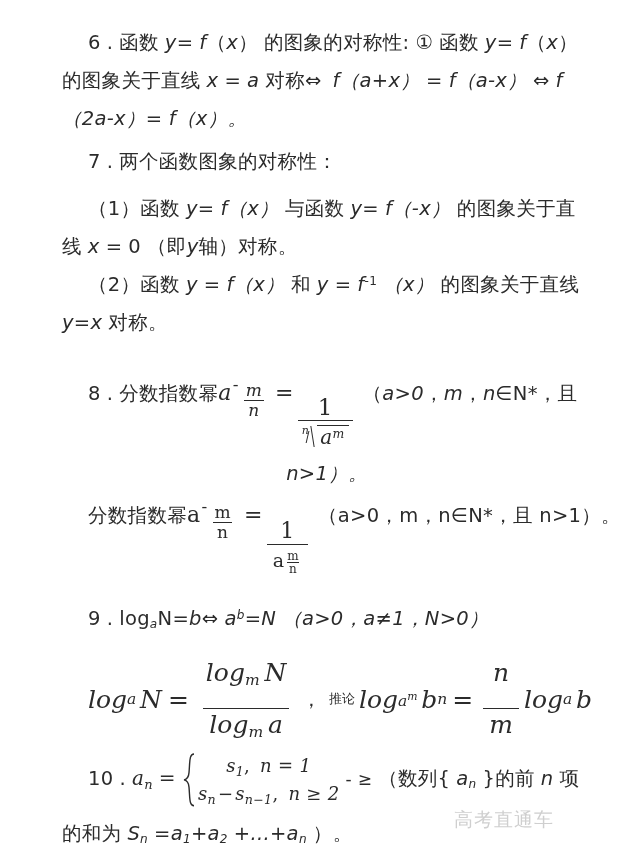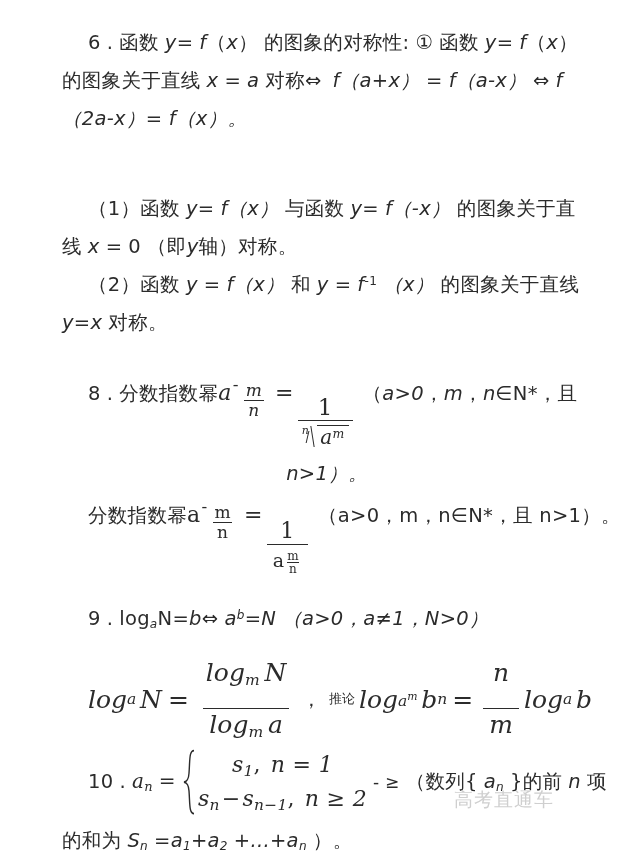--- a/index.html
+++ b/index.html
@@ -177,42 +177,42 @@
   }
   .bigfrac .num { padding: 0 6px 2px; line-height: 1.05; }
   .bigfrac .den { padding: 3px 6px 0; line-height: 1.05; border-top: 1.5px solid #2b2b2b; margin-top: 20px; }
 
   
   .cases {
     display: inline-flex;
     align-items: stretch;
     vertical-align: middle;
     font-family: "DejaVu Serif", "Liberation Serif", serif;
-    font-size: 22px;
+    font-size: 18px;
   }
   .cases .brace {
     position: relative;
     width: 14px;
     margin-right: 2px;
   }
   .cases .brace svg { display: block; height: 100%; width: 100%; }
   .cases .rows { display: flex; flex-direction: column; justify-content: center; }
   .cases .rows .cr {
     line-height: 1.55;
     white-space: nowrap;
     font-style: italic;
   }
   .cases .rows .cr .cond { font-style: italic; padding-left: 10px; }
   .cases .rows .cr.first { text-align: center; }
 
   
   .watermark {
     position: absolute;
     right: 22px;
-    bottom: 40px;
+    bottom: 20px;
     font-size: 19px;
     color: #cfcfcf;
     letter-spacing: 1px;
     font-family: "DejaVu Sans", "Liberation Sans", sans-serif;
     white-space: nowrap;
     user-select: none;
   }
 </style>
 </head>
 <body>
@@ -224,20 +224,25 @@
       <span>6</span><span class="sp"></span><span>.</span><span class="sp"></span><span>函数</span><span class="sp"></span><span class="it">y</span><span>=</span><span class="sp"></span><span class="it">f</span><span>（</span><span class="it">x</span><span>）</span><span class="sp"></span><span>的图象的对称性:</span><span class="sp"></span><span>①</span><span class="sp"></span><span>函数</span><span class="sp"></span><span class="it">y</span><span>=</span><span class="sp"></span><span class="it">f</span><span>（</span><span class="it">x</span><span>）</span>
     </div>
     <div class="ln">
       <span>的图象关于直线</span><span class="sp"></span><span class="it">x</span><span class="sp"></span><span>=</span><span class="sp"></span><span class="it">a</span><span class="sp"></span><span>对称</span><span>⇔</span><span class="sp-l"></span><span class="it">f</span><span class="it">（a+x）</span><span class="sp"></span><span>=</span><span class="sp"></span><span class="it">f（a-x）</span><span class="sp"></span><span>⇔</span><span class="sp"></span><span class="it">f</span>
     </div>
     <div class="ln">
       <span class="it">（2a-x）= f（x）。</span>
     </div>
   </div>
 
+  <div class="block" style="top:143px;">
+    <div class="ln indent">
+      <span>7</span><span class="sp"></span><span>.</span><span class="sp"></span><span>两个函数图象的对称性：</span>
+    </div>
+  </div>
 
   <div class="block" style="top:190px;">
     <div class="ln indent">
       <span>（1）</span><span>函数</span><span class="sp"></span><span class="it">y</span><span>=</span><span class="sp"></span><span class="it">f（x）</span><span class="sp"></span><span>与函数</span><span class="sp"></span><span class="it">y</span><span>=</span><span class="sp"></span><span class="it">f（-x）</span><span class="sp"></span><span>的图象关于直</span>
     </div>
     <div class="ln">
       <span>线</span><span class="sp"></span><span class="it">x</span><span class="sp"></span><span>=</span><span class="sp"></span><span>0</span><span class="sp"></span><span>（即</span><span class="it">y</span><span>轴）对称。</span>
     </div>
   </div>
 

